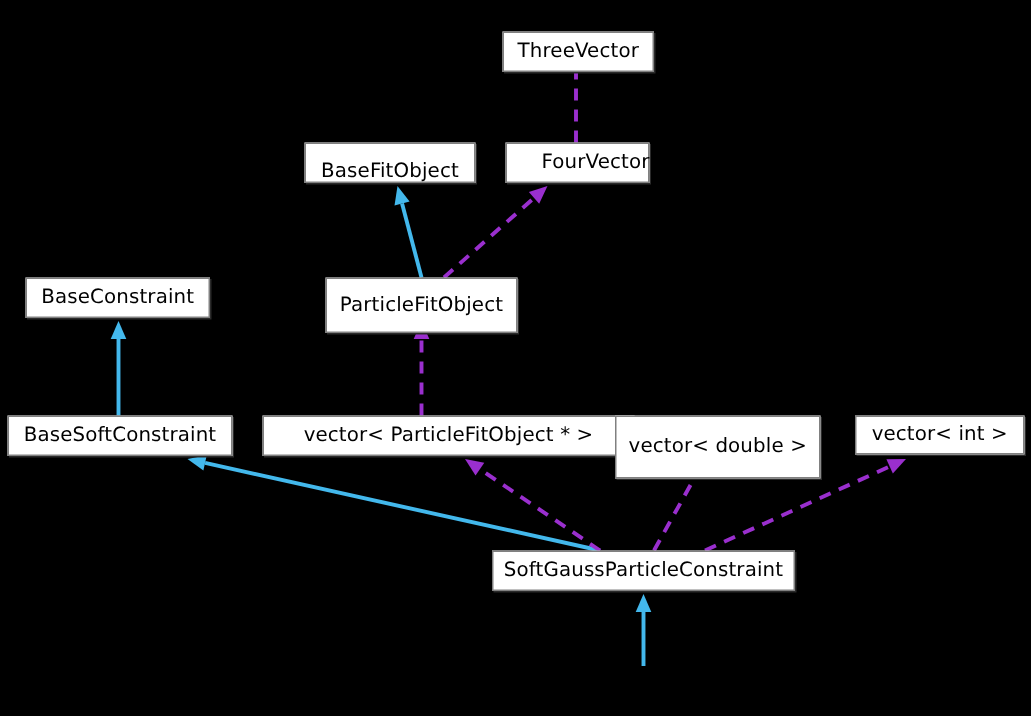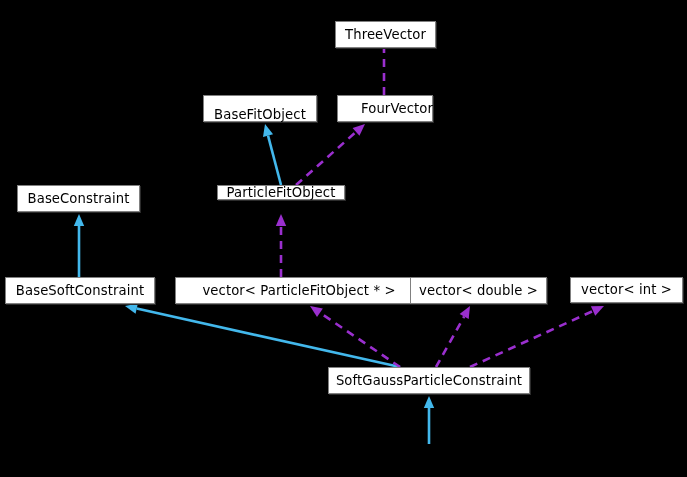--- a/index.html
+++ b/index.html
@@ -83,30 +83,30 @@
     </div>
     <div class="node" style="left: 203px; top: 95px; width: 114px; height: 27px; align-items: flex-end;">
       <span>BaseFitObject</span>
     </div>
     <div class="node" style="left: 337px; top: 95px; width: 96px; height: 27px; padding-left: 24px;">
       <span>FourVector</span>
     </div>
     <div class="node" style="left: 17px; top: 185px; width: 123px; height: 27px;">
       <span>BaseConstraint</span>
     </div>
-    <div class="node" style="left: 217px; top: 185px; width: 128px; height: 15px;">
+    <div class="node" style="left: 217px; top: 185px; width: 128px; height: 37px;">
       <span>ParticleFitObject</span>
     </div>
     <div class="node" style="left: 5px; top: 277px; width: 150px; height: 27px;">
       <span>BaseSoftConstraint</span>
     </div>
     <div class="node" style="left: 175px; top: 277px; width: 248px; height: 27px;">
       <span>vector&lt; ParticleFitObject * &gt;</span>
     </div>
-    <div class="node" style="left: 410px; top: 277px; width: 137px; height: 27px;">
+    <div class="node" style="left: 410px; top: 277px; width: 137px; height: 42px;">
       <span>vector&lt; double &gt;</span>
     </div>
     <div class="node" style="left: 570px; top: 277px; width: 113px; height: 26px;">
       <span>vector&lt; int &gt;</span>
     </div>
     <div class="node" style="left: 328px; top: 367px; width: 202px; height: 27px;">
       <span>SoftGaussParticleConstraint</span>
     </div>
   </div>
 

